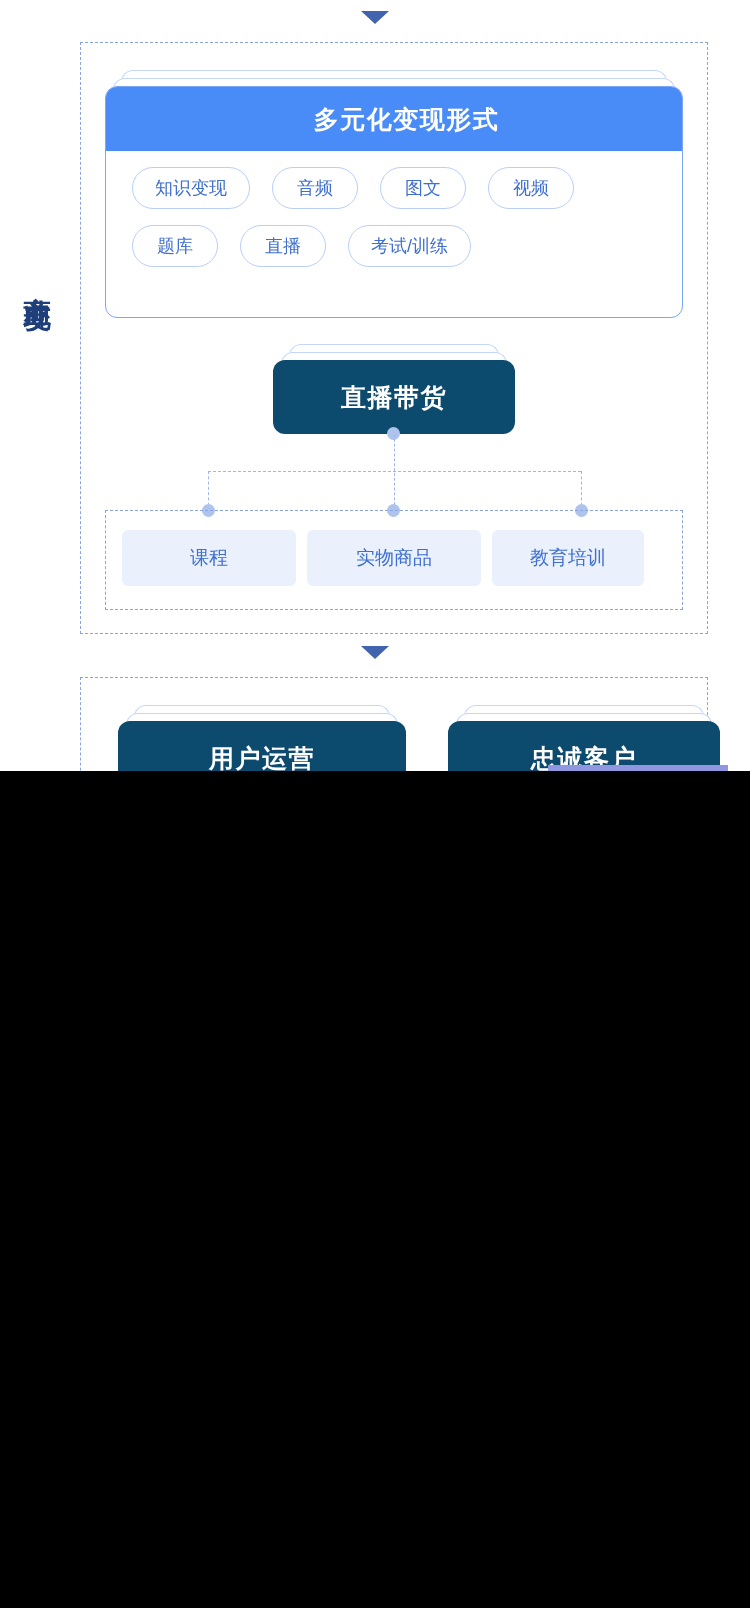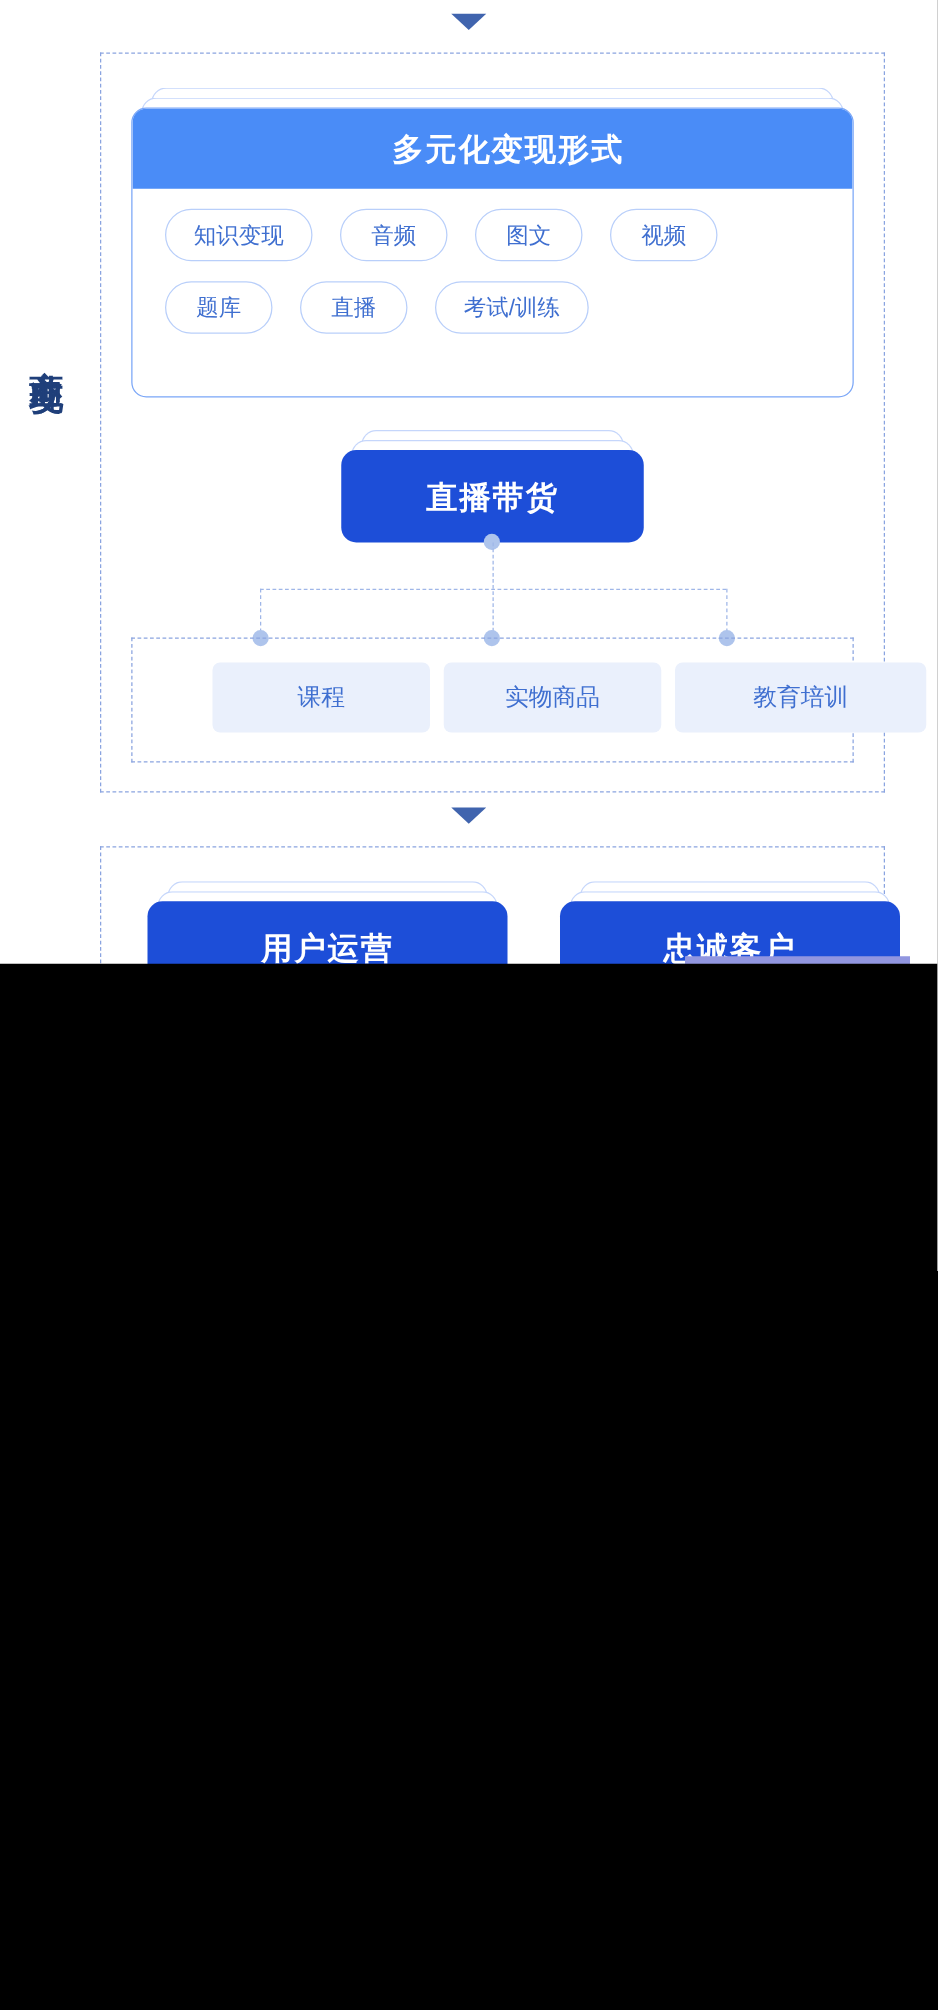--- a/index.html
+++ b/index.html
@@ -129,21 +129,21 @@
     color: #3f6fd0;
     font-size: 18px;
     display: flex;
     align-items: center;
     justify-content: center;
     white-space: nowrap;
   }
 
   
   .solid-card .card-body {
-    background: #1d4ed8;
+    background: #0c4a6e;
     display: flex;
     align-items: center;
     justify-content: center;
     color: #ffffff;
     font-size: 25px;
     font-weight: bold;
     letter-spacing: 1.5px;
     border: none;
   }
   #card-live    { left: 273px; top: 344px; width: 242px; height: 90px; }
@@ -169,25 +169,24 @@
   .leaf-chip {
     position: absolute;
     height: 56px;
     border-radius: 6px;
     background: #eaf0fc;
     color: #3f6fd0;
     font-size: 19px;
     display: flex;
     align-items: center;
     justify-content: center;
-    margin-left: 48px;
   }
   #chip-0 { left: 122px; top: 530px; width: 174px; }
   #chip-1 { left: 307px; top: 530px; width: 174px; text-align: right; }
-  #chip-2 { left: 492px; top: 530px; width: 201px; }
+  #chip-2 { left: 492px; top: 530px; width: 152px; }
 
   
   .edge-strip {
     position: absolute;
     left: 548px; top: 765px;
     width: 180px; height: 7px;
     background: #9196e0;
     z-index: 80;
   }
 </style>

